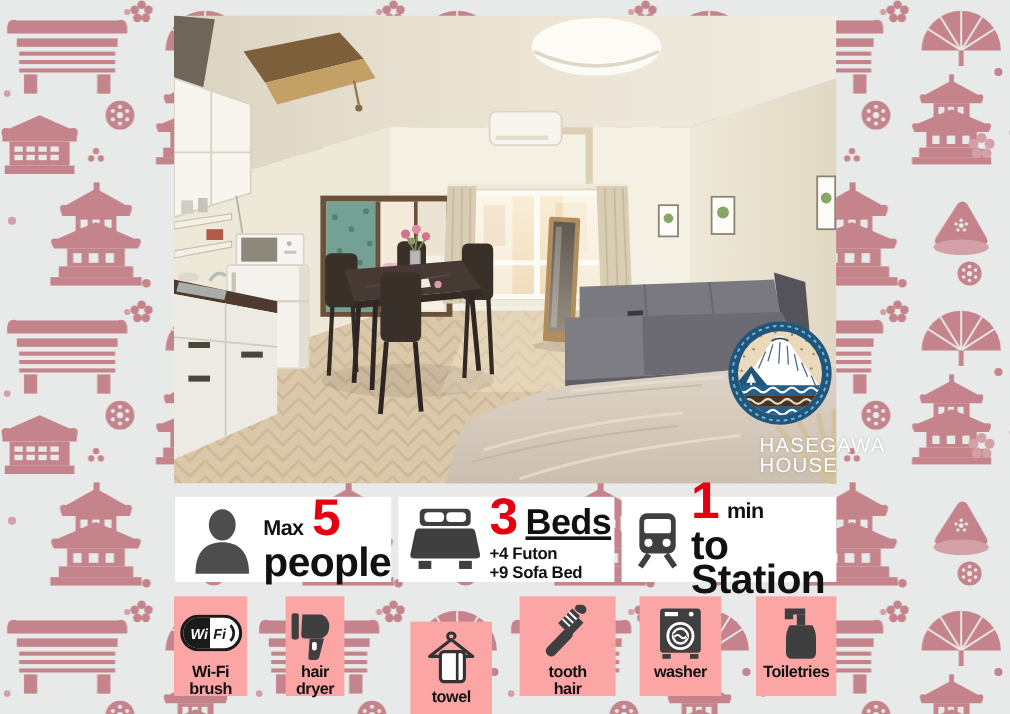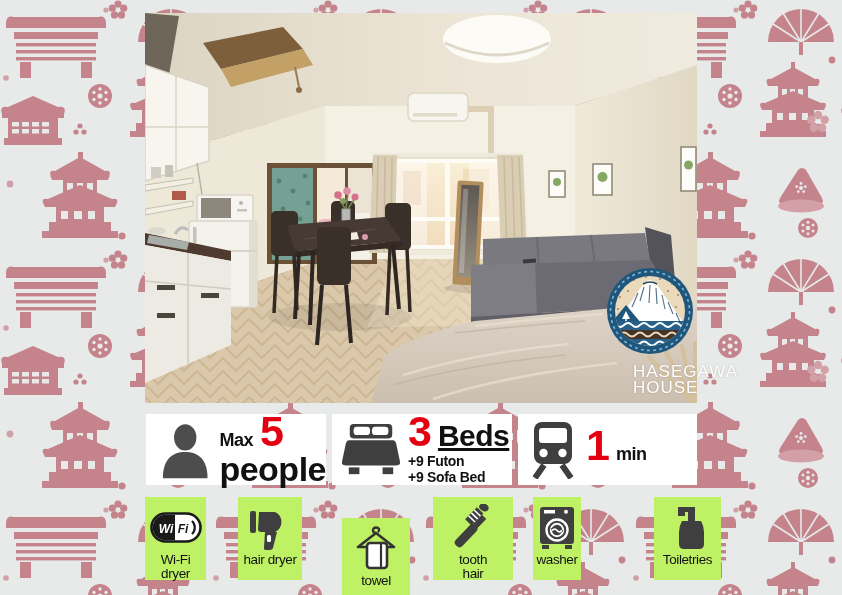--- a/index.html
+++ b/index.html
@@ -19,24 +19,24 @@
   .badge{top:414px;height:71px;background:#ffffff;display:flex;align-items:center;}
   .badge .bt{margin-left:8px;color:#111;font-weight:700;}
   .badge .l1{display:flex;align-items:baseline;line-height:30px;white-space:nowrap;}
   .badge .word{font-size:18px;letter-spacing:-0.5px;}
   .badge .num{font-size:43px;color:#e50011;letter-spacing:-1px;}
   .badge .gap-l{margin-left:7px;}
   .badge .gap-r{margin-right:7px;}
   .badge .l2{font-size:34px;line-height:28px;letter-spacing:-0.5px;}
   .badge .small{font-size:14px;line-height:16px;letter-spacing:-0.3px;}
   
-  .am{top:497px;height:83px;background:#bef264;display:flex;flex-direction:column;
+  .am{top:497px;height:83px;background:#fca5a5;display:flex;flex-direction:column;
       align-items:center;justify-content:flex-start;padding-top:7px;box-sizing:border-box;}
   .am-icon{height:46px;display:flex;align-items:center;justify-content:center;}
-  .am-label{color:#111;font-weight:400;font-size:13.5px;line-height:13.5px;
+  .am-label{color:#111;font-weight:700;font-size:13.5px;line-height:13.5px;
             text-align:center;letter-spacing:-0.4px;margin-top:3px;}
 </style>
 </head>
 <body>
 
 <svg class="abs" style="left:0;top:0" width="842" height="595" viewBox="0 0 842 595">
   <defs>
     <pattern id="jp" width="210" height="250" patternUnits="userSpaceOnUse">
       <rect width="210" height="250" fill="#e7eae9"></rect>
 
@@ -491,59 +491,60 @@
     <rect x="33" y="5" width="17" height="8.5" rx="3.5" fill="#ffffff"></rect>
     <path d="M9,19 H55 Q57,19 58,22 L62,41 Q63,45 58,45 H6 Q1,45 2,41 L6,22 Q7,19 9,19 Z" fill="#3f3f3f"></path>
     <rect x="9" y="47" width="11" height="7" fill="#3f3f3f"></rect>
     <rect x="44" y="47" width="11" height="7" fill="#3f3f3f"></rect>
   </svg>
   <div class="bt" style="margin-left:6px;">
     <div class="l1" style="line-height:34px;">
         <span class="num gap-r">3</span>
         <span class="word" style="font-size:30px;text-decoration:underline;">Beds</span>
       </div>
-    <div class="small">+9 Futon</div>
+    <div class="small">+4 Futon</div>
     <div class="small">+9 Sofa Bed</div>
   </div>
 </div>
 
 <div class="abs badge" style="left:518px;width:179px;">
   <svg width="50" height="58" viewBox="0 0 50 58" style="margin-left:10px;">
     <rect x="6" y="1" width="38" height="42" rx="8" fill="#3f3f3f"></rect>
     <rect x="11" y="7" width="28" height="15" rx="3" fill="#ffffff"></rect>
     <circle cx="15.5" cy="32" r="4.2" fill="#ffffff"></circle>
     <circle cx="34.5" cy="32" r="4.2" fill="#ffffff"></circle>
     <line x1="16" y1="44" x2="7" y2="57" stroke="#3f3f3f" stroke-width="6"></line>
     <line x1="34" y1="44" x2="43" y2="57" stroke="#3f3f3f" stroke-width="6"></line>
   </svg>
   <div class="bt">
     <div class="l1">
         <span class="num gap-r">1</span>
         <span class="word">min</span>
       </div>
+    <div class="l2">to Station</div>
   </div>
 </div>
 
 <div class="abs am" style="left:145px;width:61px;">
   <div class="am-icon">
     <svg width="52" height="31" viewBox="0 0 52 31">
       <rect x="1.5" y="1.5" width="49" height="28" rx="14" fill="#ffffff" stroke="#1a1a1a" stroke-width="2.6"></rect>
       <path d="M25,2.8 H15.5 A12.7,12.7 0 0 0 15.5,28.2 H25 Z" fill="#1a1a1a"></path>
       <text x="16" y="20.5" font-size="12" font-weight="bold" font-style="italic" text-anchor="middle" fill="#ffffff" font-family="Liberation Sans, sans-serif">Wi</text>
       <text x="33" y="20.5" font-size="12" font-weight="bold" font-style="italic" text-anchor="middle" fill="#1a1a1a" font-family="Liberation Sans, sans-serif">Fi</text>
       <path d="M42,9 A9,9 0 0 1 42,22" stroke="#1a1a1a" stroke-width="2.2" fill="none"></path>
     </svg>
   </div>
   <div class="am-label">
     <div>Wi-Fi</div>
-    <div>dryer</div>
-  </div>
-</div>
-
-<div class="abs am" style="left:238px;width:64px;">
+    <div>brush</div>
+  </div>
+</div>
+
+<div class="abs am" style="left:238px;width:49px;">
   <div class="am-icon">
     <svg width="46" height="46" viewBox="0 0 46 46">
       <rect x="3" y="7" width="6" height="22" rx="2" fill="#3f3f3f"></rect>
       <path d="M12,8 H28 A11,11 0 0 1 28,28 L14,28 Q11,28 11,25 Z" fill="#3f3f3f"></path>
       <path d="M18,28 L30,28 L26,44 Q25.5,46 23,46 L19,46 Q16.5,46 17,43.5 Z" fill="#3f3f3f"></path>
       <rect x="20" y="31" width="4" height="7" rx="1.5" fill="#ffffff"></rect>
     </svg>
   </div>
   <div class="am-label">
       <div>hair dryer</div>
@@ -580,40 +581,40 @@
         <rect x="19.5" y="20" width="9" height="28" rx="4" fill="#3f3f3f"></rect>
       </g>
     </svg>
   </div>
   <div class="am-label">
     <div>tooth</div>
     <div>hair</div>
   </div>
 </div>
 
-<div class="abs am" style="left:533px;width:48px;">
+<div class="abs am" style="left:533px;width:68px;">
   <div class="am-icon">
     <svg width="44" height="45" viewBox="0 0 44 45">
       <rect x="5" y="2" width="34" height="37" rx="3" fill="#3f3f3f"></rect>
       <rect x="9" y="5" width="11" height="3.5" fill="#ffffff"></rect>
       <circle cx="31" cy="6.8" r="2" fill="#ffffff"></circle>
       <circle cx="22" cy="25" r="10.5" stroke="#ffffff" stroke-width="2.4" fill="none"></circle>
       <circle cx="22" cy="25" r="6.2" stroke="#ffffff" stroke-width="2" fill="none"></circle>
       <path d="M16.5,25 q3,-3 5.5,0 t5.5,0" stroke="#3f3f3f" stroke-width="3" fill="none"></path>
       <path d="M17,25.5 q2.8,-2.6 5,0 t5,0" stroke="#ffffff" stroke-width="1.8" fill="none"></path>
       <rect x="7" y="40" width="7" height="4" fill="#3f3f3f"></rect>
       <rect x="30" y="40" width="7" height="4" fill="#3f3f3f"></rect>
     </svg>
   </div>
   <div class="am-label">
       <div>washer</div>
     </div>
 </div>
 
-<div class="abs am" style="left:654px;width:67px;">
+<div class="abs am" style="left:630px;width:67px;">
   <div class="am-icon">
     <svg width="44" height="46" viewBox="0 0 44 46">
       <path d="M12,3 H29 V8 H19 V12 H12 Z" fill="#3f3f3f"></path>
       <rect x="22" y="8" width="7" height="9" fill="#3f3f3f"></rect>
       <path d="M16,17 H35 Q38,22 38,28 V40 Q38,45 33,45 H18 Q13,45 13,40 V28 Q13,22 16,17 Z" fill="#3f3f3f"></path>
     </svg>
   </div>
   <div class="am-label">
       <div>Toiletries</div>
     </div>

